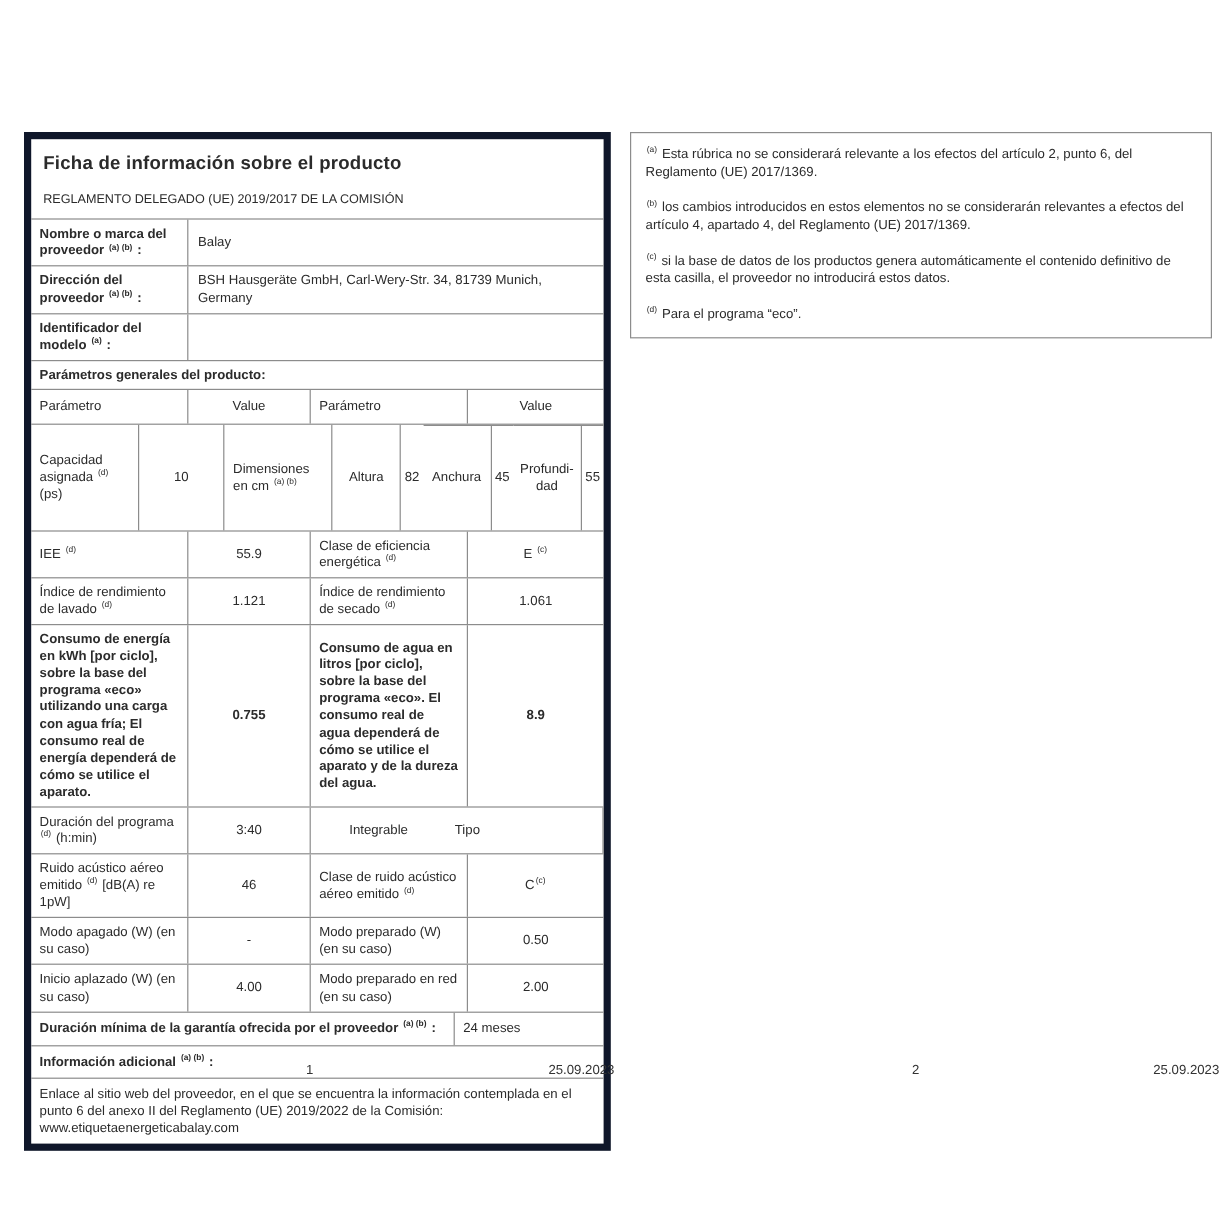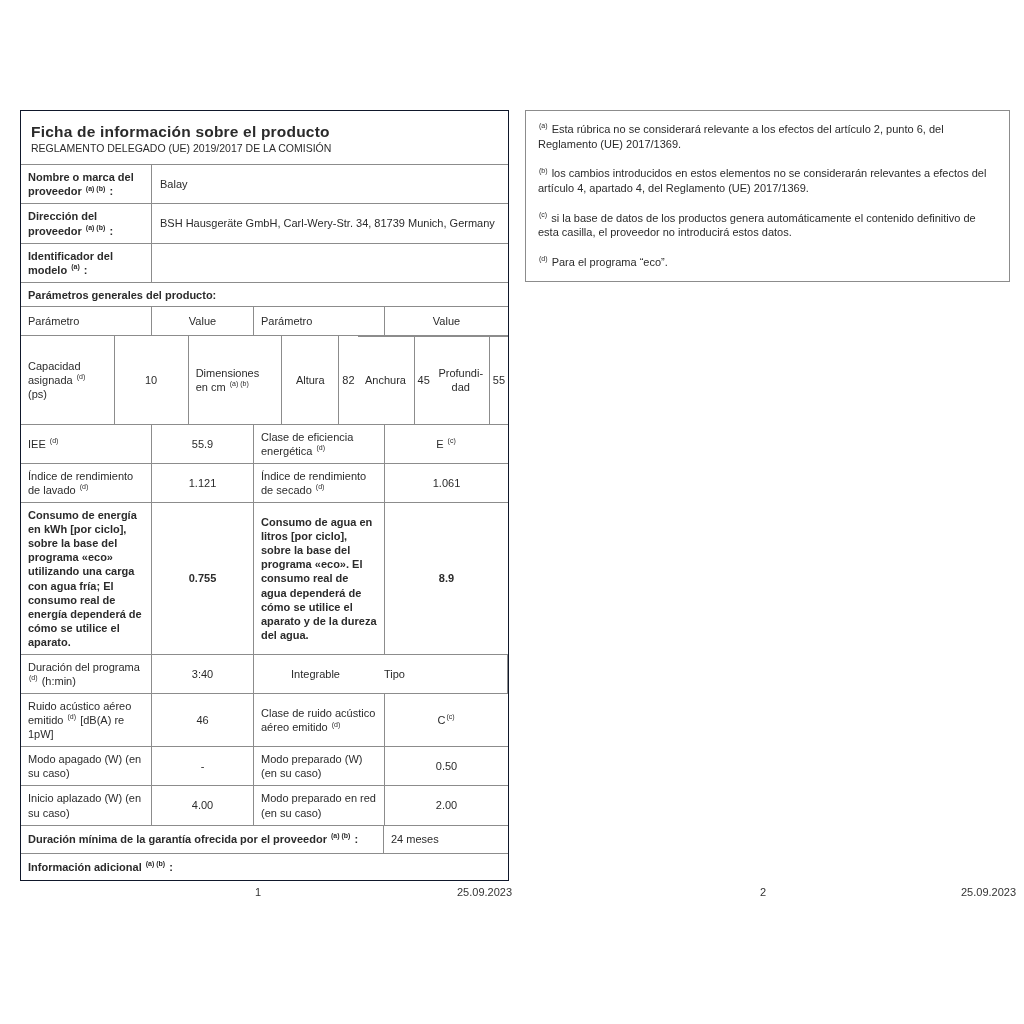--- a/index.html
+++ b/index.html
@@ -5,26 +5,26 @@
   * { margin:0; padding:0; box-sizing:border-box; }
   html,body { width:1024px; height:1024px; }
   body {
     background:#ffffff;
     font-family:"Liberation Sans", sans-serif;
     color:#2b2b2b;
     position:relative;
   }
   .doc {
     position:absolute; left:20px; top:110px; width:489px;
-    border:1px solid #0f172a;
+    border:6px solid #0f172a;
     font-size:11px; line-height:1.28;
   }
   .title-block { padding:11px 10px 9px 10px; }
   .doc-title { font-size:15.5px; font-weight:bold; letter-spacing:.2px; }
-  .doc-subtitle { font-size:10.5px; }
+  .doc-subtitle { font-size:10.5px; margin-top:13px; }
   .row { display:flex; border-top:1px solid #8c8c8c; align-items:stretch; }
   .cell { padding:5px 7px; }
   .labelcell { display:flex; align-items:center; }
   .valuecell { display:flex; align-items:center; justify-content:center; text-align:center; }
   .c1 { width:131px; border-right:1px solid #8c8c8c; }
   .c2 { width:102px; border-right:1px solid #8c8c8c; }
   .c3 { width:131px; border-right:1px solid #8c8c8c; }
   .c4 { flex:1; }
   .bold { font-weight:bold; }
   sup.fm { font-size:7px; vertical-align:super; line-height:0; padding:0 1px; }
@@ -203,20 +203,23 @@
     </div>
     <div class="wide-value">24 meses</div>
   </div>
 
   <div class="row r-info">
     <div class="fullcell bold labelcell">
       <span><span>Información adicional</span> <sup class="fm">(a) (b)</sup> <span>:</span></span>
     </div>
   </div>
 
+  <div class="row r-enlace">
+    <div class="fullcell">Enlace al sitio web del proveedor, en el que se encuentra la información contemplada en el punto 6 del anexo II del Reglamento (UE) 2019/2022 de la Comisión: www.etiquetaenergeticabalay.com</div>
+  </div>
 
 </div>
 
 <div class="footnotes">
   <p class="footnote"><sup class="fm">(a)</sup> <span>Esta rúbrica no se considerará relevante a los efectos del artículo 2, punto 6, del Reglamento (UE) 2017/1369.</span></p>
   <p class="footnote"><sup class="fm">(b)</sup> <span>los cambios introducidos en estos elementos no se considerarán relevantes a efectos del artículo 4, apartado 4, del Reglamento (UE) 2017/1369.</span></p>
   <p class="footnote"><sup class="fm">(c)</sup> <span>si la base de datos de los productos genera automáticamente el contenido definitivo de esta casilla, el proveedor no introducirá estos datos.</span></p>
   <p class="footnote"><sup class="fm">(d)</sup> <span>Para el programa “eco”.</span></p>
 </div>
 

